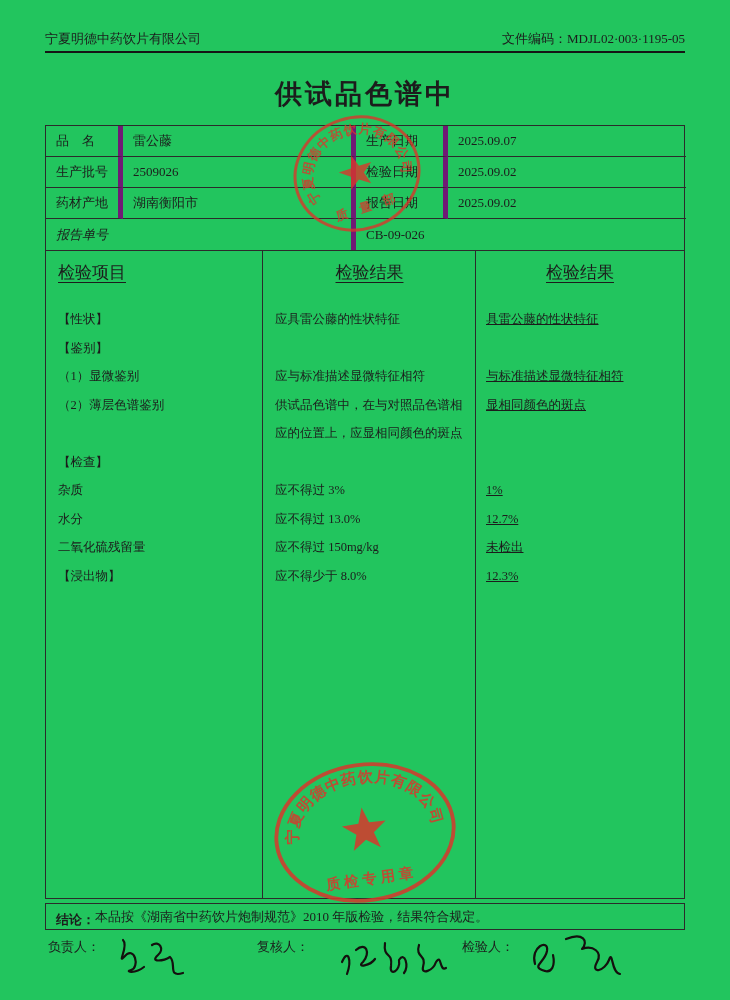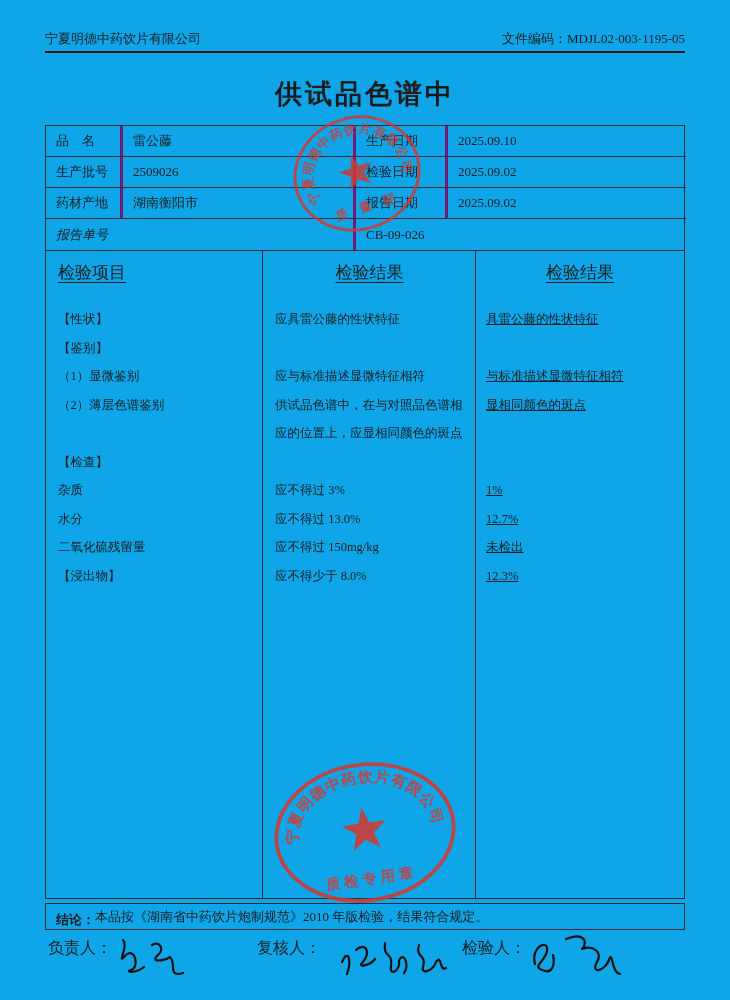--- a/index.html
+++ b/index.html
@@ -1,21 +1,21 @@
 <!DOCTYPE html>
 <html><head>
 <meta charset="utf-8">
 <style>
   html,body{margin:0;padding:0;background:#ffffff;}
   .page{
     position:relative;
     width:730px;height:1000px;
     box-sizing:border-box;
     padding:0 45px;
-    background:#0ea5e9;
+    background:#22c55e;
     font-family:"Liberation Serif","DejaVu Serif",serif;
     color:#1c1c1c;
     overflow:hidden;
   }
   
   .doc-header{
     display:flex;justify-content:space-between;align-items:flex-end;
     padding-top:31px;font-size:13px;line-height:16px;
   }
   .header-rule{margin-top:4px;height:2px;background:#151515;}
@@ -28,21 +28,21 @@
     margin-top:15px;
     display:grid;
     grid-template-columns:77px 233px 92px 238px;
     border:1px solid #2b2b2b;
     font-size:13px;
   }
   .ic{
     box-sizing:border-box;height:31px;
     display:flex;align-items:center;
     padding:0 8px 0 10px;
-    border-right:3px solid #701a75;
+    border-right:5px solid #701a75;
     border-bottom:1px solid #2b2b2b;
     white-space:nowrap;overflow:hidden;
   }
   .ic.no-br{border-right:none;}
   .ic.no-bb{border-bottom:none;}
   .ic.span2a{grid-column:1/3;font-style:italic;}
   .ic.span2b{grid-column:3/5;}
   
   .results-table{
     position:relative;
@@ -74,21 +74,21 @@
   
   .conclusion{
     margin-top:4px;
     box-sizing:border-box;height:27px;
     border:1px solid #2b2b2b;
     display:flex;align-items:center;
     font-size:13px;padding-left:10px;
   }
   .conclusion .c-label{font-weight:bold;margin-top:6px;}
   
-  .signatures{position:relative;height:60px;font-size:16px;}
+  .signatures{position:relative;height:60px;font-size:13px;}
   .sig-label{position:absolute;top:8px;white-space:nowrap;}
   .sig-label.s1{left:3px;}
   .sig-label.s2{left:212px;}
   .sig-label.s3{left:417px;}
   .sig-svg{position:absolute;}
   .sig-svg.g1{left:62px;top:2px;}
   .sig-svg.g2{left:287px;top:0px;}
   .sig-svg.g3{left:478px;top:-2px;}
   .sig-svg path{stroke:#14100e;stroke-width:2.2;fill:none;stroke-linecap:round;stroke-linejoin:round;}
   
@@ -107,21 +107,21 @@
     <span>文件编码：MDJL02·003·1195-05</span>
   </div>
   <div class="header-rule"></div>
 
   <h1 class="title">供试品色谱中</h1>
 
   <div class="info-table">
     <div class="ic">品　名</div>
     <div class="ic">雷公藤</div>
     <div class="ic">生产日期</div>
-    <div class="ic no-br">2025.09.10</div>
+    <div class="ic no-br">2025.09.07</div>
 
     <div class="ic">生产批号</div>
     <div class="ic">2509026</div>
     <div class="ic">检验日期</div>
     <div class="ic no-br">2025.09.02</div>
 
     <div class="ic">药材产地</div>
     <div class="ic">湖南衡阳市</div>
     <div class="ic">报告日期</div>
     <div class="ic no-br">2025.09.02</div>

